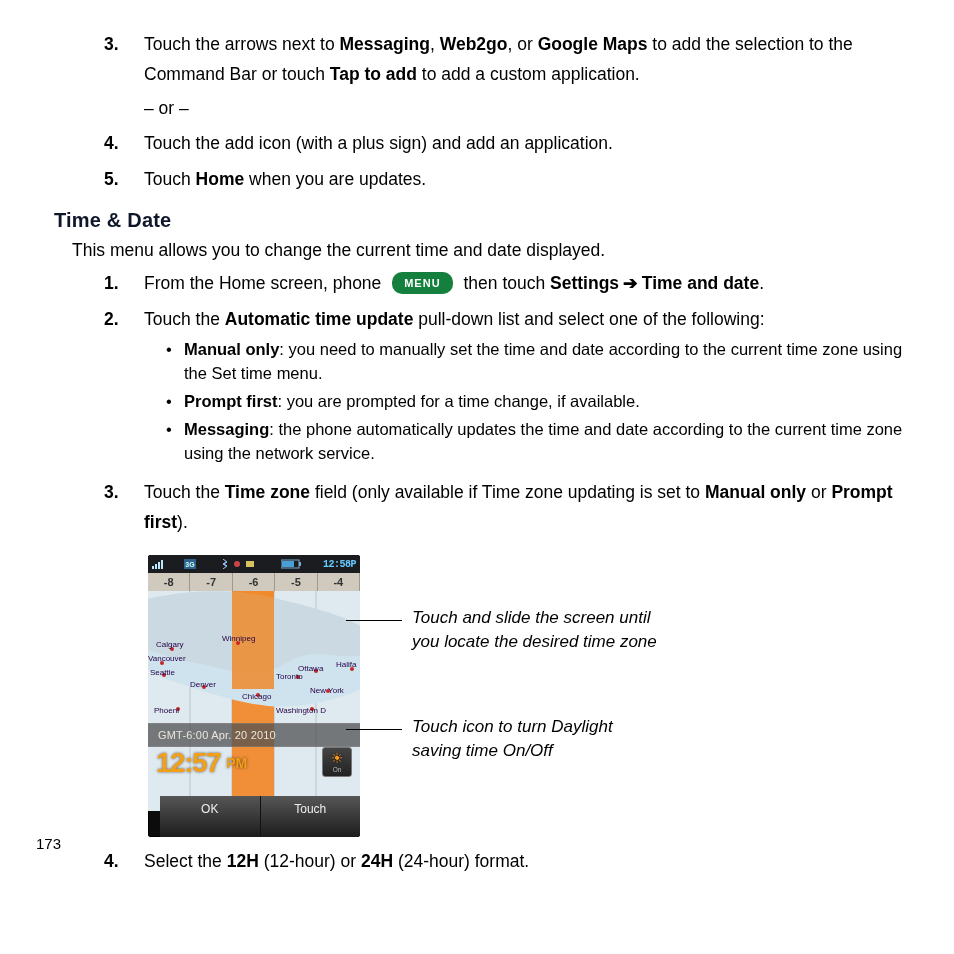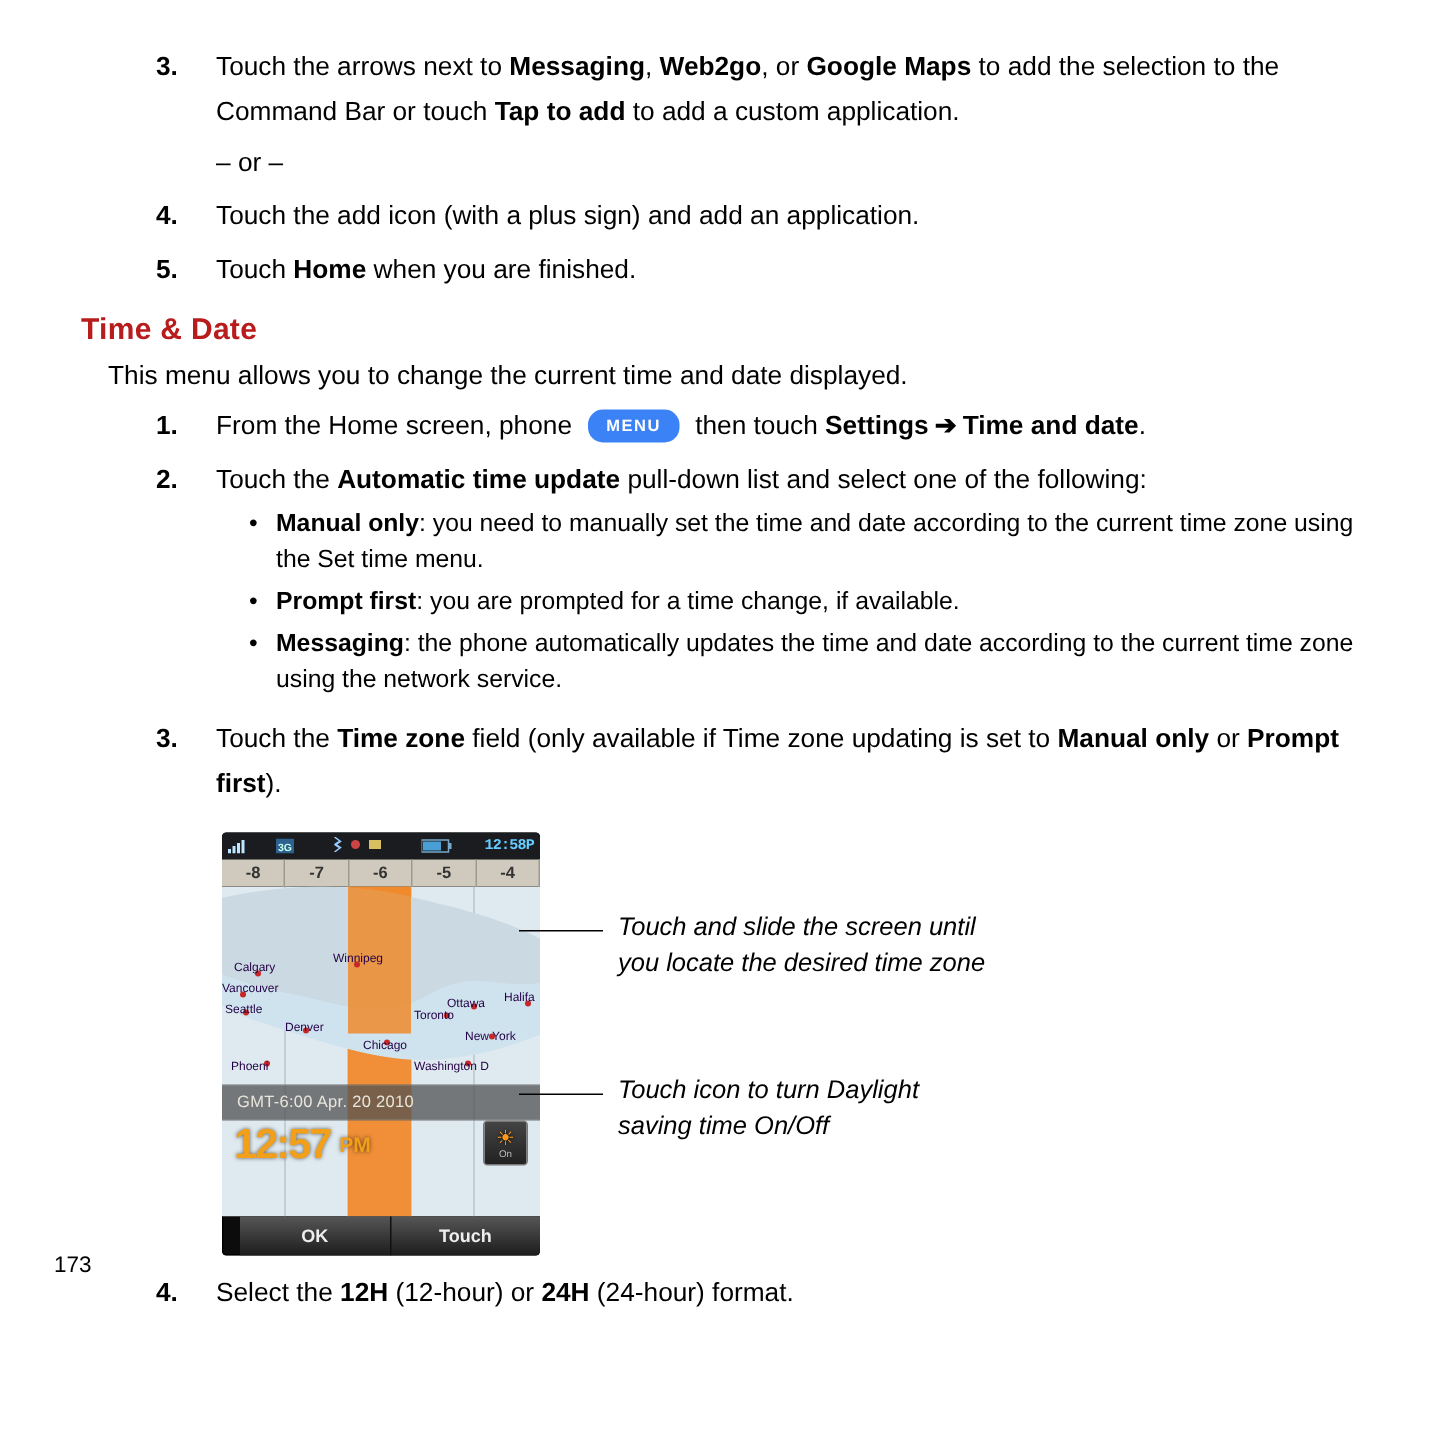--- a/index.html
+++ b/index.html
@@ -34,32 +34,32 @@
     min-width: 40px;
   }
   .num-txt { flex: 1; }
   .num-txt .sub-or {
     display: block;
     margin-top: 4px;
   }
   .section-heading {
     font-family: "Arial Black", Arial, sans-serif;
     font-weight: 900;
-    color: #b91c1c;
+    color: #0f172a;
     font-size: 20px;
     margin: 14px 0 8px 18px;
     letter-spacing: 0.2px;
   }
   .lead-para {
     font-size: 17.5px;
     margin: 4px 0 8px 36px;
   }
   .menu-pill {
     display: inline-block;
-    background: #3b82f6;
+    background: #15803d;
     color: #fff;
     font-weight: bold;
     font-size: 11px;
     letter-spacing: 1px;
     padding: 2px 12px;
     border-radius: 10px;
     vertical-align: 2px;
     margin: 0 6px;
   }
   .arrow {
@@ -201,24 +201,23 @@
   }
   .dst-btn .on-lbl {
     font-size: 6.5px;
     color: #bbb;
     margin-top: 1px;
   }
 
   .softkeys {
     position: absolute;
     left: 12px; right: 0; bottom: 0;
-    height: 26px;
+    height: 41px;
     display: flex;
     background: linear-gradient(#565656,#1c1c1c);
-    font-weight: bold;
   }
   .softkeys .sk {
     flex: 1;
     color: #eee;
     font-size: 12px;
     text-align: center;
     line-height: 26px;
     border-right: 1px solid #111;
   }
   .softkeys .sk:last-child { border-right: none; }
@@ -267,21 +266,21 @@
     </div>
 
     <div class="num-item">
       <div class="num-lbl">4.</div>
       <div class="num-txt">Touch the add icon (with a plus sign) and add an application.</div>
     </div>
 
     <div class="num-item">
       <div class="num-lbl">5.</div>
       <div class="num-txt">
-        <span>Touch </span><b>Home</b><span> when you are finished.</span>
+        <span>Touch </span><b>Home</b><span> when you are updates.</span>
       </div>
     </div>
 
   </div>
 
   <div class="section-heading">Time &amp; Date</div>
 
   <div class="lead-para">This menu allows you to change the current time and date displayed.</div>
 
   <div class="ol-body">

